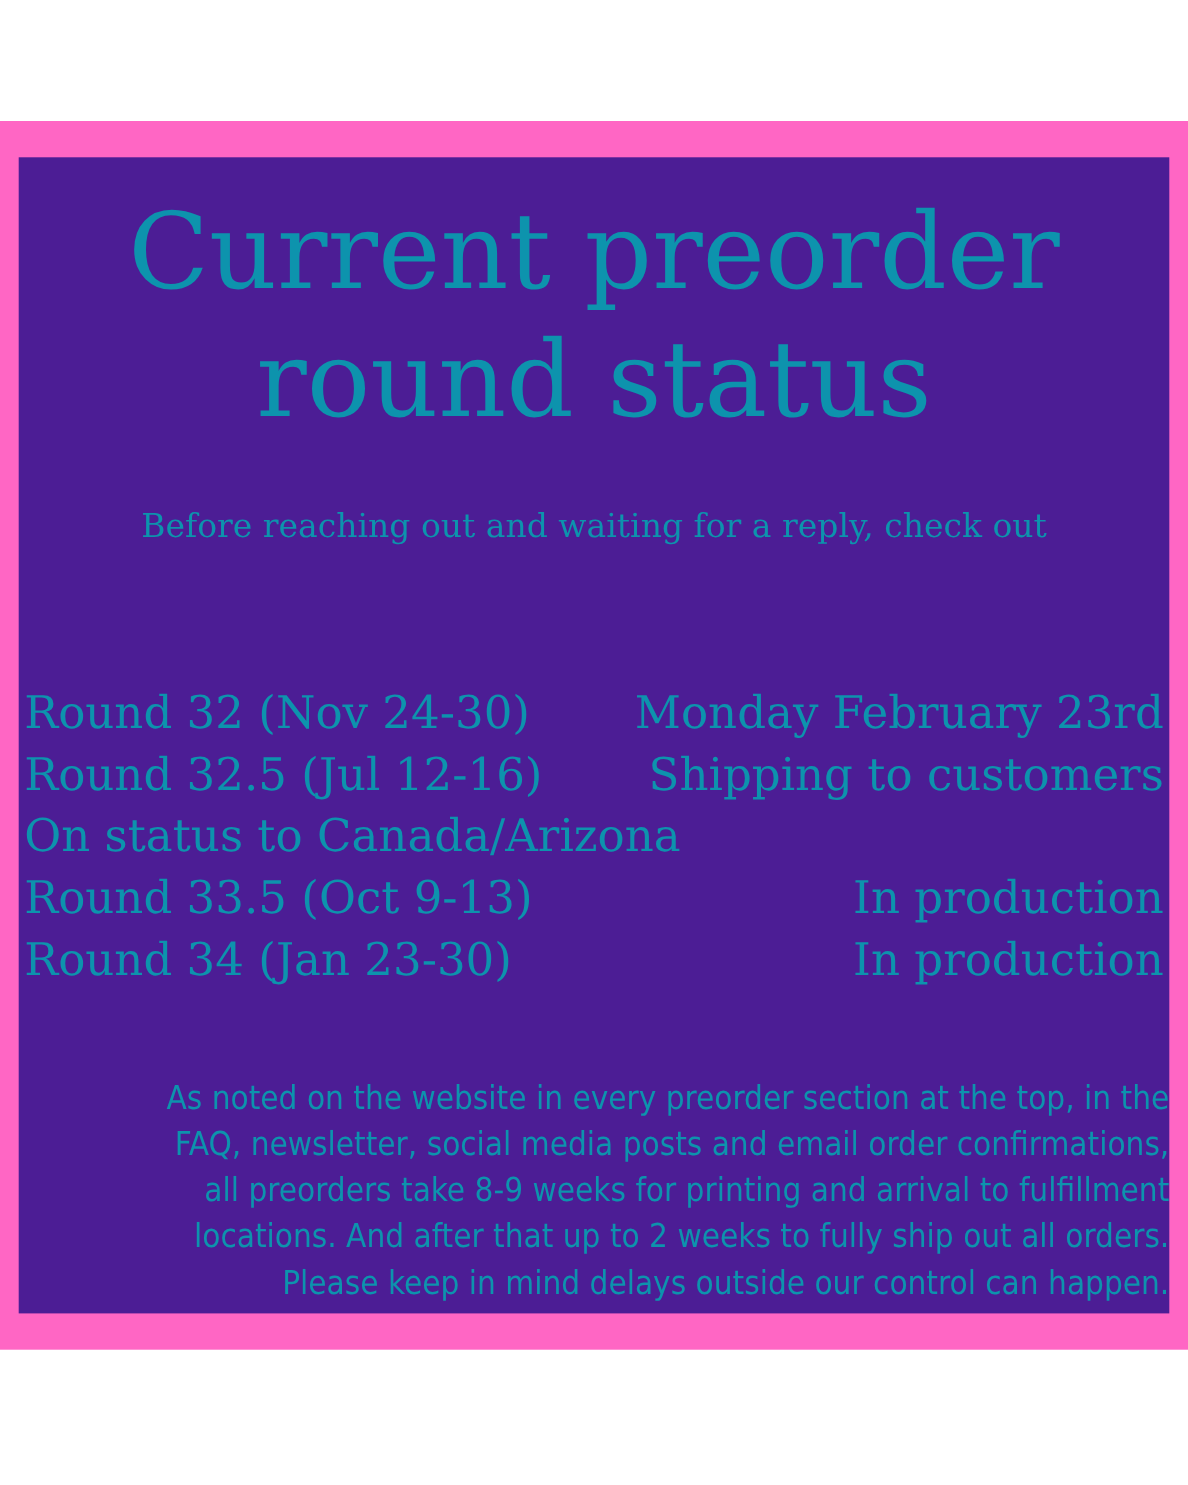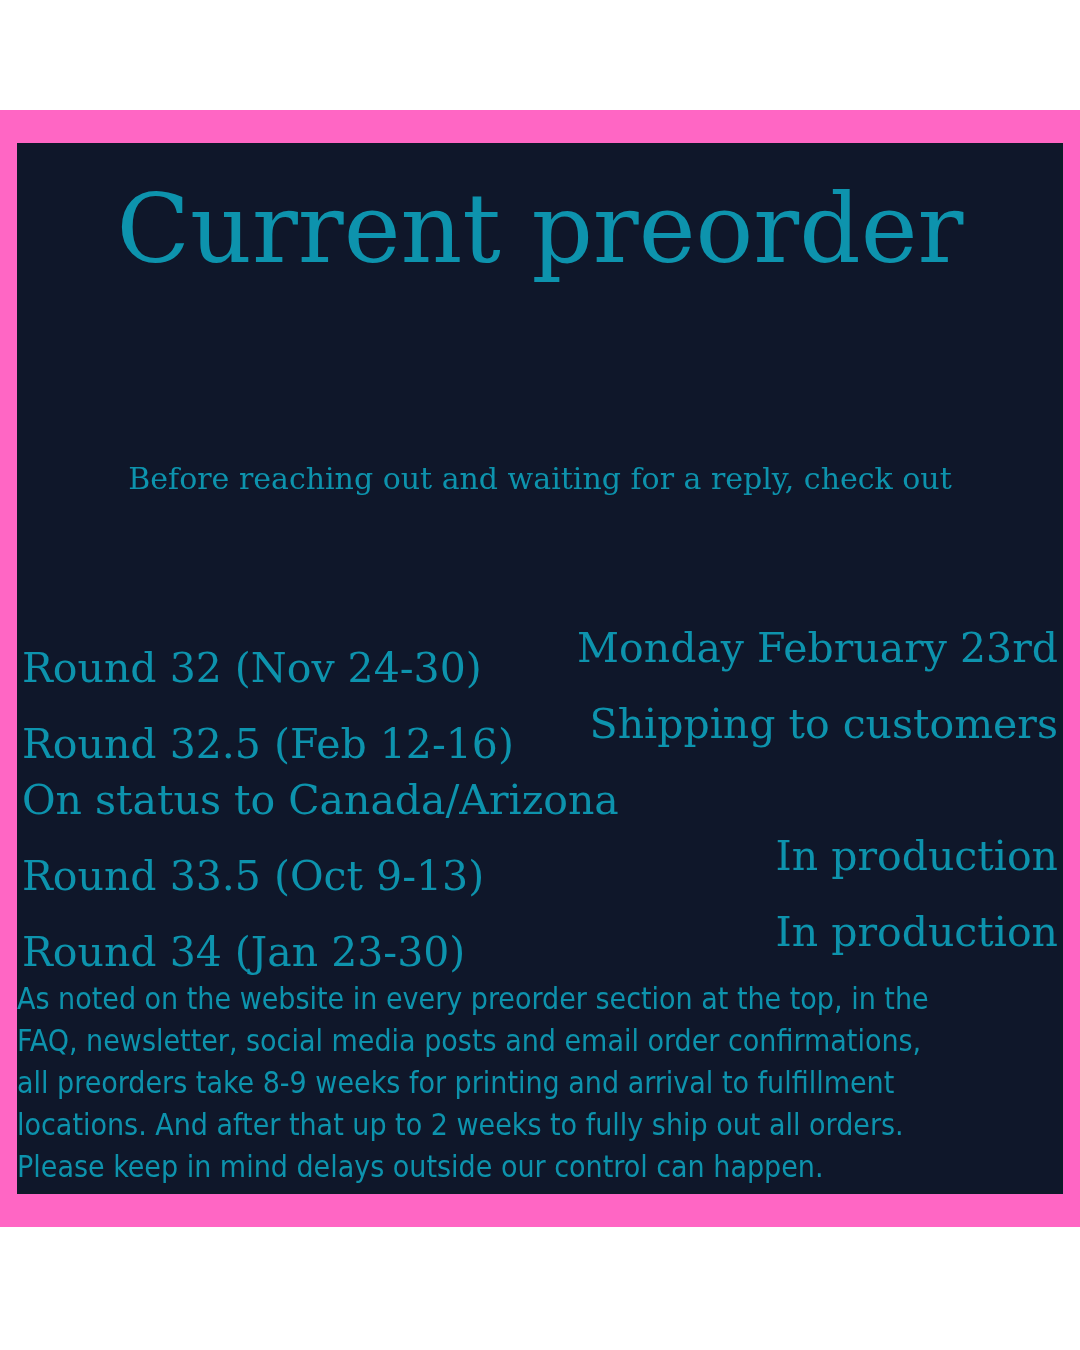--- a/index.html
+++ b/index.html
@@ -96,69 +96,70 @@
   }
   .row-label,
   .row-status {
     font-family: "DejaVu Serif", "Liberation Serif", serif;
     font-weight: 400;
     font-size: 41px;
     line-height: 54px;
     color: #0d93ad;
     white-space: nowrap;
   }
-  .row-label { text-align: center; margin-top: 20px; }
+  .row-label { text-align: center; }
   .row-status { text-align: right; }
   .row-status .status-line { display: block; }
 
   
   .note-block {
     position: absolute;
     left: 0;
     top: 835px;
     width: 1046px;
-    text-align: left;
+    text-align: right;
   }
   .note-line {
     font-family: "DejaVu Sans Condensed", "Liberation Sans Narrow", "Liberation Sans", sans-serif;
     font-weight: 400;
     font-size: 30px;
     line-height: 42px;
     color: #0d93ad;
     white-space: nowrap;
   }
 </style>
 </head>
 <body>
 
 <div class="poster">
 
   <div class="frame" style="background: rgb(255, 102, 196);"></div>
 
-  <div class="card" style="background: #0f172a;">
+  <div class="card" style="background: #4c1d95;">
 
     <div class="title-block">
       <div class="title-line" style="color: rgb(13, 147, 173);">Current preorder</div>
+      <div class="title-line" style="color: rgb(13, 147, 173);">round status</div>
     </div>
 
     <div class="subtitle-block">
       <div class="subtitle-line" style="color: rgb(13, 147, 173);">Before reaching out and waiting for a reply, check out</div>
     </div>
 
     <div class="rows">
 
       <div class="row">
         <div class="row-label" style="color: rgb(13, 147, 173);">Round 32 (Nov 24-30)</div>
         <div class="row-status" style="color: rgb(13, 147, 173);">
           <span class="status-line">Monday February 23rd</span>
         </div>
       </div>
 
       <div class="row">
-        <div class="row-label" style="color: rgb(13, 147, 173);">Round 32.5 (Feb 12-16)</div>
+        <div class="row-label" style="color: rgb(13, 147, 173);">Round 32.5 (Jul 12-16)</div>
         <div class="row-status" style="color: rgb(13, 147, 173);">
           <span class="status-line">Shipping to customers</span>
         </div>
       </div>
 
       <div class="row">
         <div class="row-status" style="color: rgb(13, 147, 173);">
           <span class="status-line">On status to Canada/Arizona</span>
         </div>
       </div>

